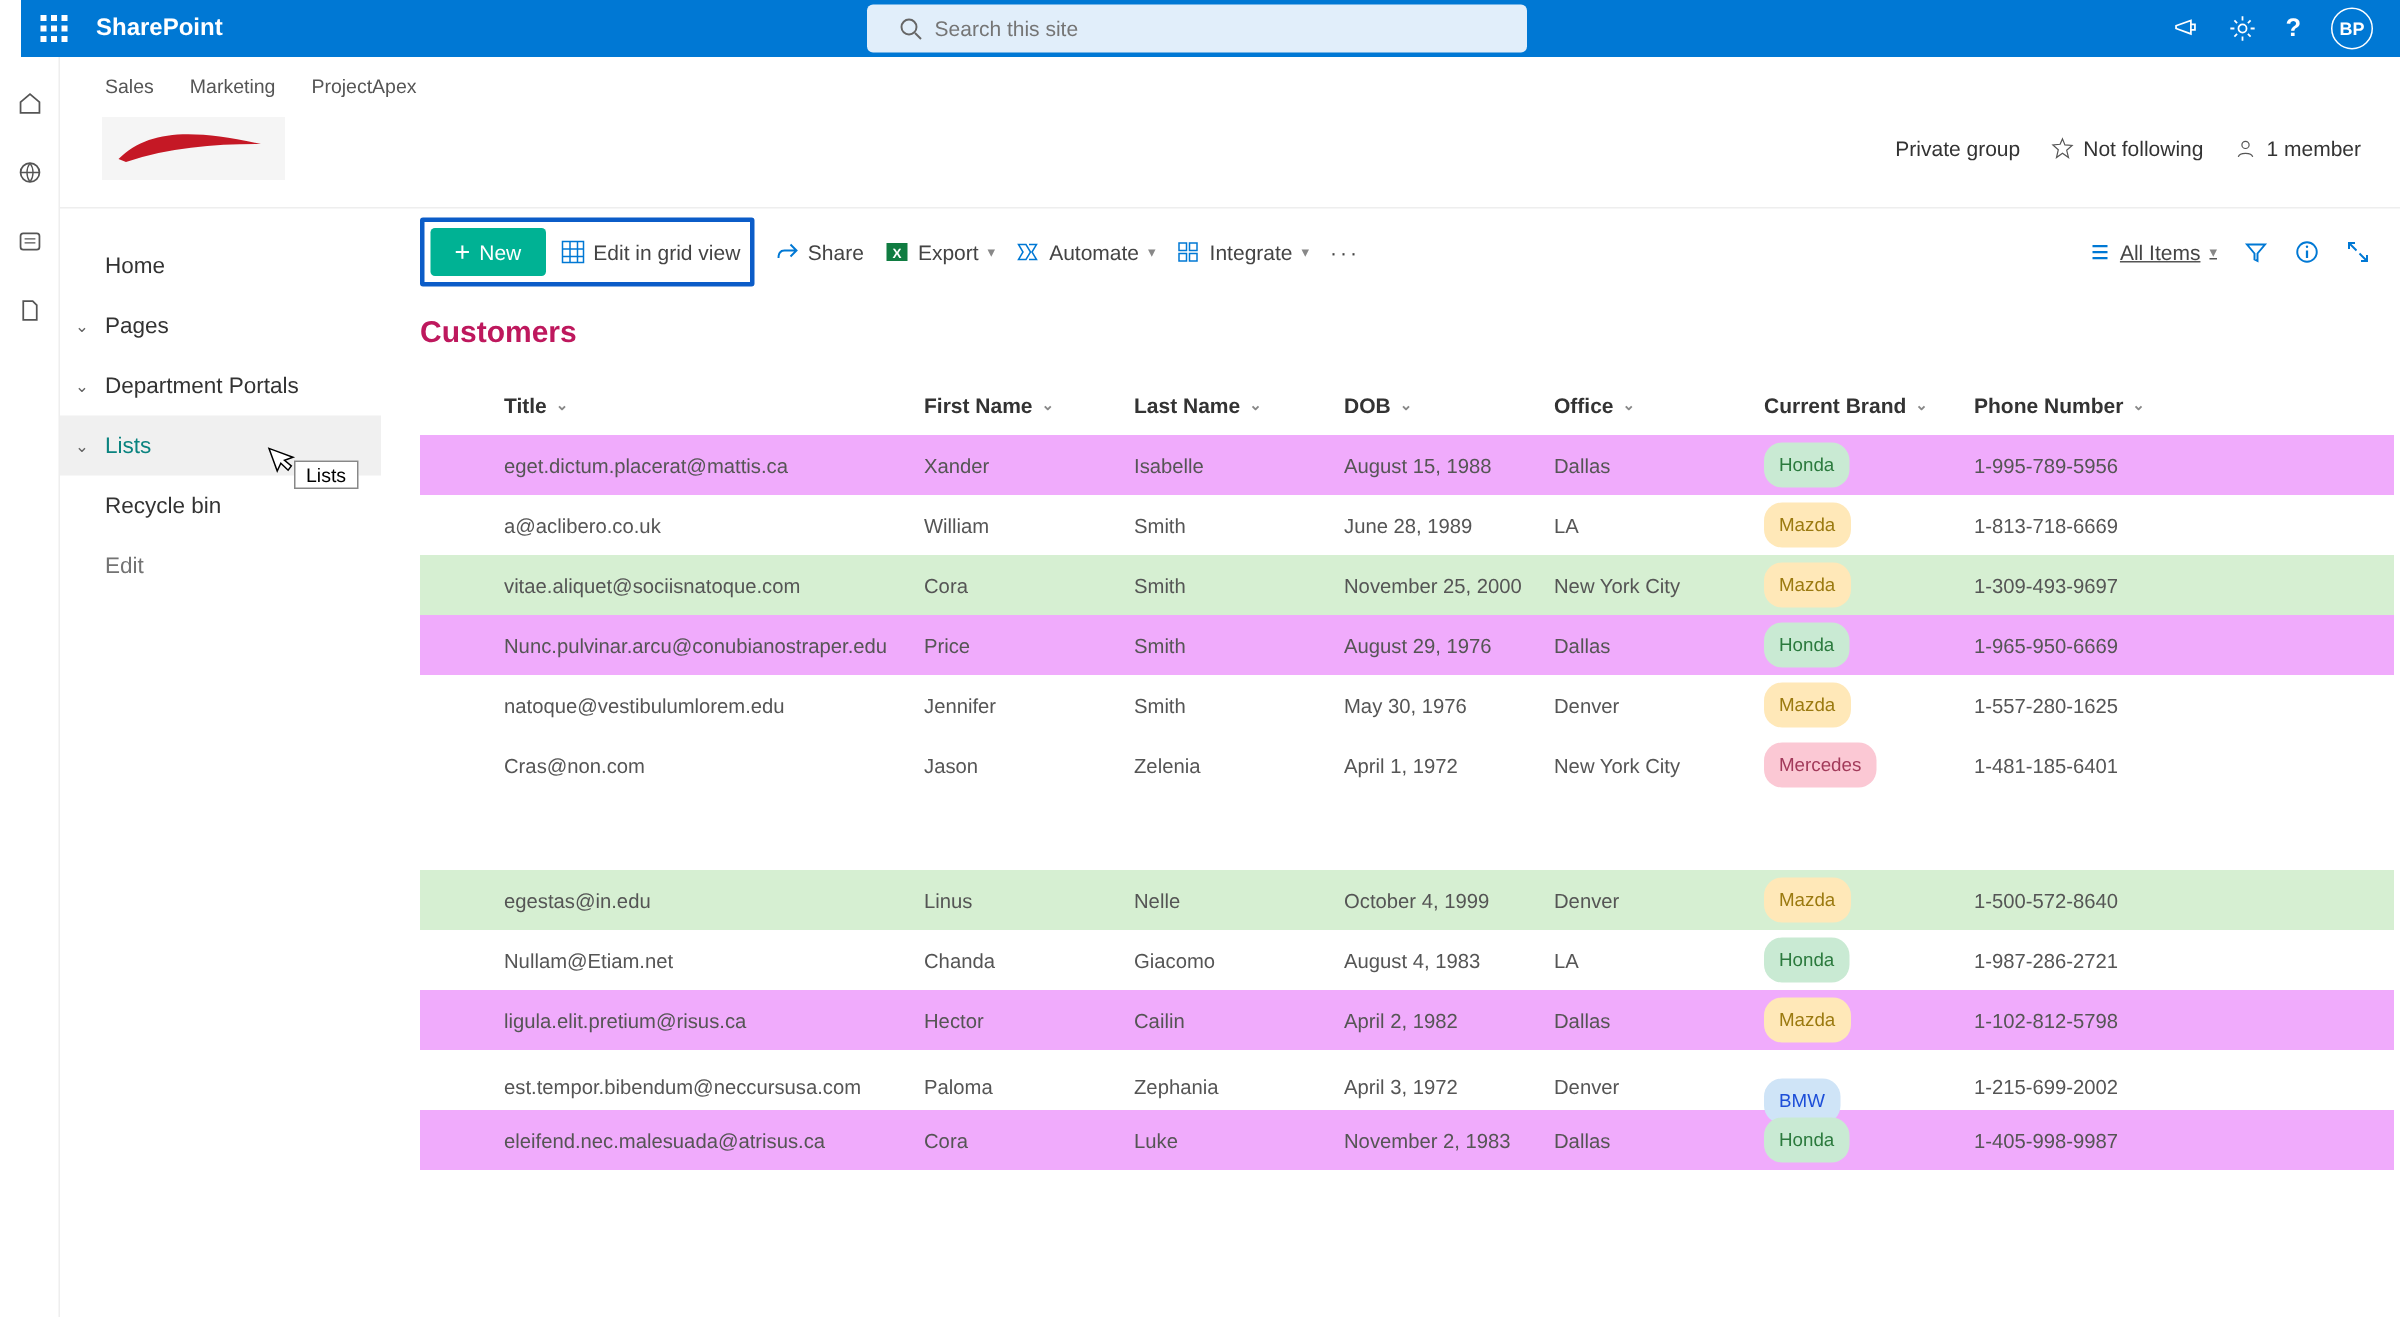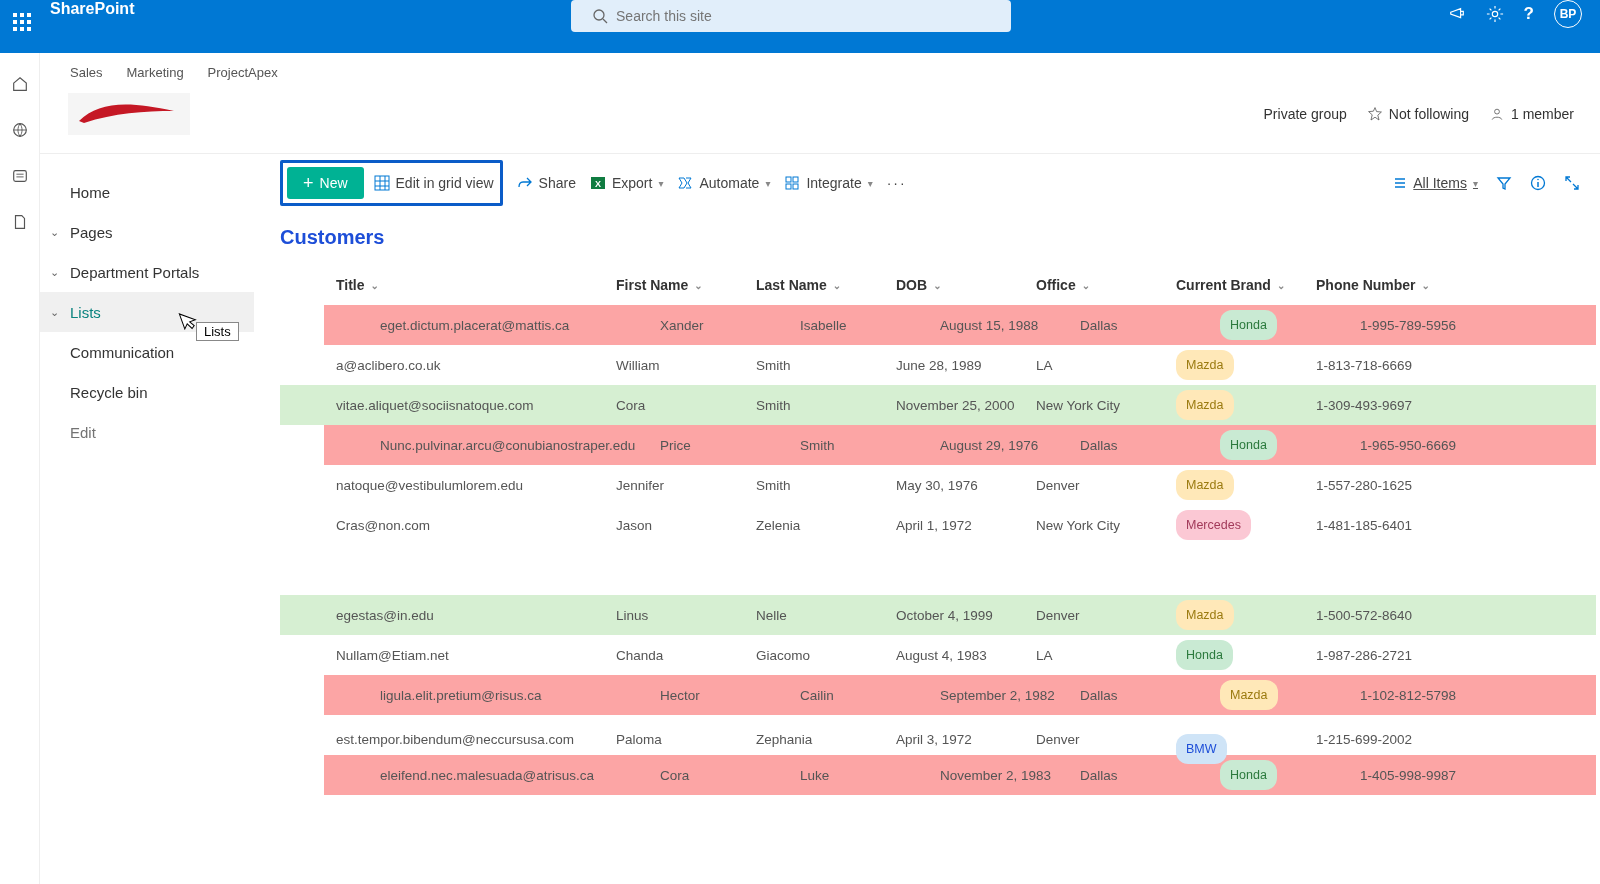--- a/index.html
+++ b/index.html
@@ -1,17 +1,17 @@
 <!DOCTYPE html>
 <html><head>
 <meta charset="utf-8">
 <style>
 * { margin:0; padding:0; box-sizing:border-box; font-family:"Segoe UI",sans-serif; }
 body { background:#fff; overflow:hidden; }
-.suite-bar { height:53px; background:#0078d4; display:flex; align-items:flex-start; color:#fff; }
+.suite-bar { height:38px; background:#0078d4; display:flex; align-items:center; color:#fff;margin-left:14px; }
 .waffle { width:44px; height:44px; display:flex; align-items:center; justify-content:center; cursor:pointer; }
 .waffle-dots { display:grid; grid-template:repeat(3,4px)/repeat(3,4px); gap:3px; }
 .waffle-dots span { background:#fff; width:4px; height:4px; }
 .app-name { font-size:16px; font-weight:600; margin-left:6px; }
 .search { margin:0 auto; width:440px; height:32px; background:#e1eefa; border-radius:4px; display:flex; align-items:center; padding:0 21px; }
 .search input { border:none; background:transparent; flex:1; font-size:14px; color:#555; outline:none; margin-left:8px;}
 .hdr-icons { display:flex; gap:20px; padding-right:18px; align-items:center;}
 .hdr-icons .ico { cursor:pointer; font-size:17px; }
 .avatar { width:28px; height:28px; border-radius:50%; border:1.5px solid #fff; display:flex; align-items:center; justify-content:center; font-size:12px; font-weight:600; }
 .workspace { display:flex; height:calc(100vh - 44px); }
@@ -33,28 +33,28 @@
 .leftnav .chev { position:absolute; left:10px; font-size:11px; color:#666;}
 .tooltip { position:absolute; left:156px; top:168px; background:#fff; border:1px solid #888; padding:1px 7px; font-size:13px;}
 .cursor { position:absolute; left:140px; top:155px; font-size:16px; transform:rotate(-20deg);}
 .list-area { flex:1; display:flex; flex-direction:column; padding:8px 0 0 26px; position:relative;}
 .cmd-row { height:42px; display:flex; align-items:center; gap:14px;}
 .highlight-box { border:3px solid #0b5cc8; padding:4px 6px 4px 4px; display:flex; gap:10px; align-items:center; border-radius:2px;}
 .btn-new { background:#00b294; color:#fff; border:none; height:32px; padding:0 16px; border-radius:3px; font-size:14px; display:flex; align-items:center; gap:6px; cursor:pointer;}
 .cmd-btn { display:flex; align-items:center; gap:6px; color:#444; font-size:14px; cursor:pointer;}
 .cmd-ico { color:#0078d4; font-size:15px; }
 .cmd-right { position:absolute; right:20px; display:flex; align-items:center; gap:18px; color:#555; font-size:14px;text-decoration:underline;}
-.list-title { font-size:20px; font-weight:600; margin:22px 0 16px 0; color:#1d4ed8;}
+.list-title { font-size:20px; font-weight:600; margin:22px 0 16px 0; color:#be185d;}
 .tbl { flex:1; overflow-y:auto; padding-right:4px;}
 .hdr-row,.data-row { display:grid; grid-template-columns:56px 280px 140px 140px 140px 140px 140px 130px; align-items:center; height:40px; font-size:14px;}
 .hdr-row { color:#333; font-weight:600;}
 .hdr-cell { display:flex; align-items:center; gap:6px; cursor:pointer;}
 .chv { font-size:10px; color:#888;}
 .data-row { color:#555; font-size:13.5px;}
-.row-pink { background:#fca5a5;margin-left:44px;}
+.row-pink { background:#f0abfc;}
 .row-green { background:#d6efd2;}
 .pill { display:inline-block; padding:8px 10px; border-radius:12px; font-size:12.5px;}
 .pill-honda { background:#c9ead3; color:#2b7a3d;}
 .pill-mazda { background:#ffe8b8; color:#9b7a10;}
 .pill-merc  { background:#fbc8d4; color:#a23a5a;}
 .pill-bmw   { background:#cfe4f7; color:#1d4ed8;margin-top:19px;}
 svg { display:block; }
 .scroller::-webkit-scrollbar{width:14px;} .scroller::-webkit-scrollbar-thumb{background:#c8c8c8;border-radius:8px;}
 </style>
 </head>
@@ -168,23 +168,20 @@
           </div>
           <div class="navi">
             <span class="chev">⌄</span>
             <span>Department Portals</span>
           </div>
           <div class="navi sel">
             <span class="chev">⌄</span>
             <span>Lists</span>
           </div>
           <div class="navi">
-            <span>Communication</span>
-          </div>
-          <div class="navi">
             <span>Recycle bin</span>
           </div>
           <div class="navi teal">
             <span>Edit</span>
           </div>
           <div class="tooltip">Lists</div>
           <div class="cursor">
             <svg width="18" height="22" viewBox="0 0 18 22">
               <path d="M2 2 L2 18 L6 14 L9 20 L12 18 L9 13 L15 13 Z" fill="#fff" stroke="#000" stroke-width="1"></path>
             </svg>
@@ -380,21 +377,21 @@
                 <div>August 4, 1983</div>
                 <div>LA</div>
                 <div><span class="pill pill-honda">Honda</span></div>
                 <div>1-987-286-2721</div>
               </div>
               <div class="data-row row-pink">
                 <div></div>
                 <div>ligula.elit.pretium@risus.ca</div>
                 <div>Hector</div>
                 <div>Cailin</div>
-                <div>September 2, 1982</div>
+                <div>April 2, 1982</div>
                 <div>Dallas</div>
                 <div><span class="pill pill-mazda">Mazda</span></div>
                 <div>1-102-812-5798</div>
               </div>
               <div class="data-row">
                 <div></div>
                 <div>est.tempor.bibendum@neccursusa.com</div>
                 <div>Paloma</div>
                 <div>Zephania</div>
                 <div>April 3, 1972</div>

